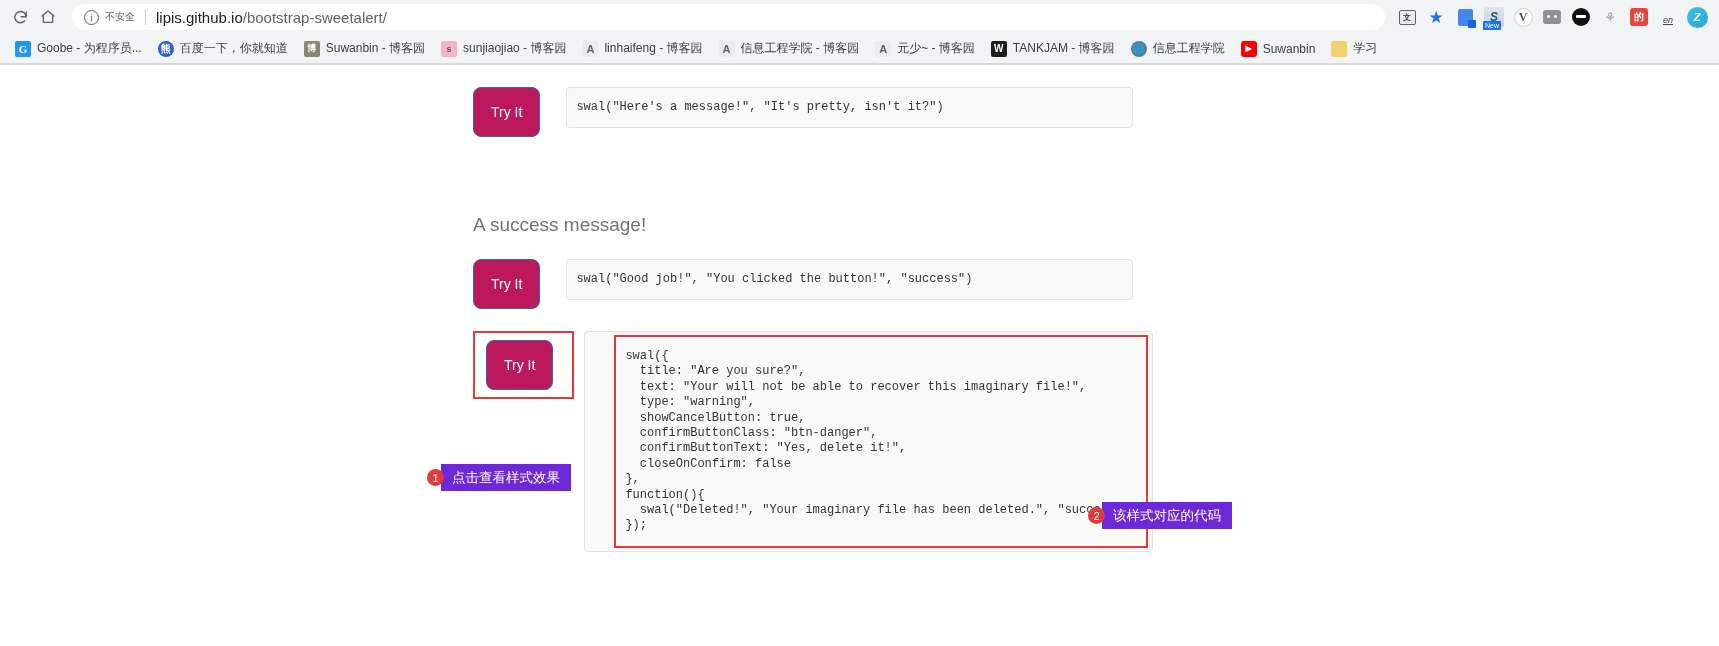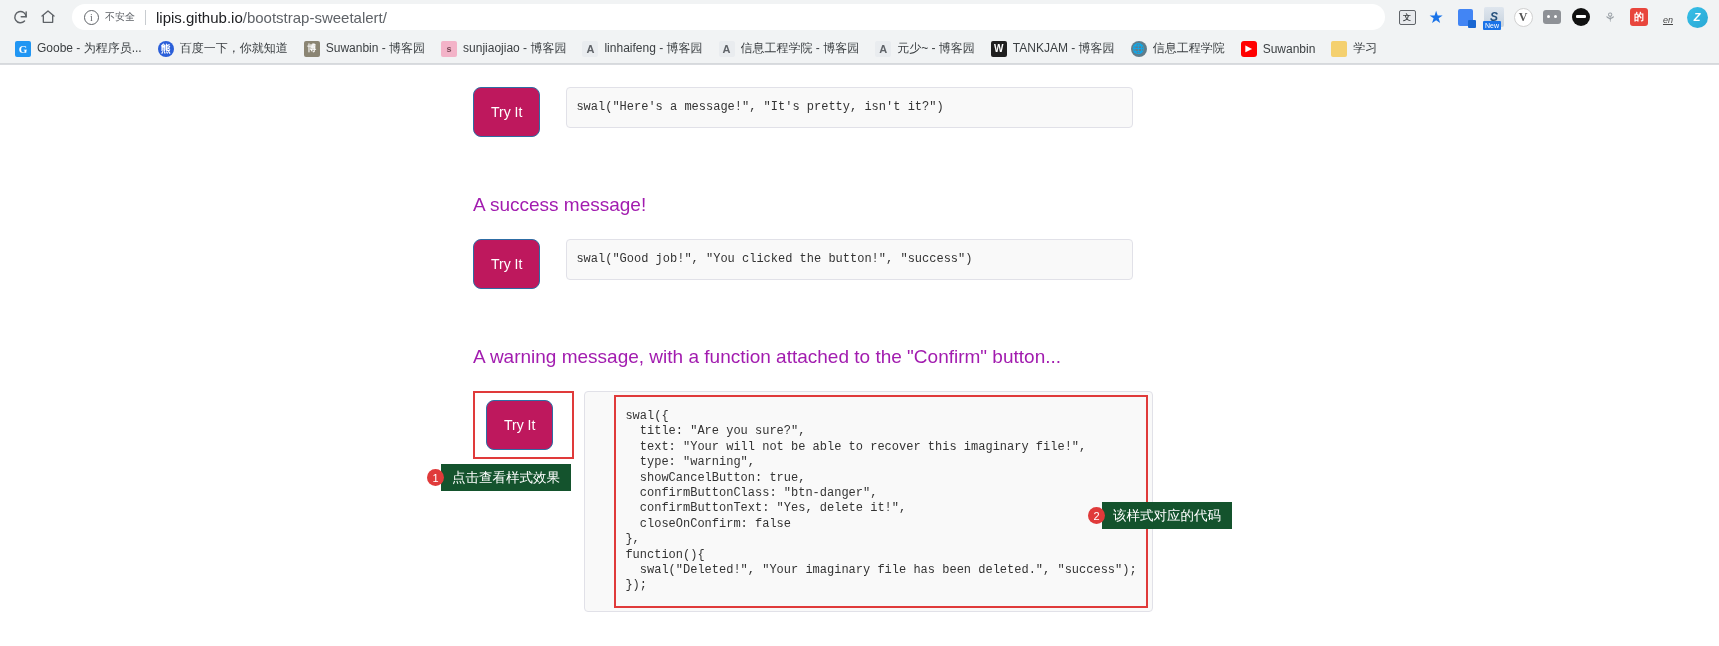--- a/index.html
+++ b/index.html
@@ -314,23 +314,23 @@
     font-family: "Liberation Mono", monospace;
     font-size: 12px;
     color: #333;
     line-height: 15.4px;
     white-space: pre;
     overflow: hidden;
   }
 
   .section-title {
     font-size: 19px;
-    color: #a21caf;
+    color: #737373;
     font-weight: normal;
-    margin-top: 56px;
+    margin-top: 76px;
     line-height: 24px;
   }
 
   
   .hl-btn-wrap {
     border: 2px solid #e03a3a;
     padding: 7px 19px 7px 11px;
     display: inline-block;
     flex: 0 0 auto;
     background: #fff;
@@ -366,21 +366,21 @@
     background: #e03a3a;
     color: #ffffff;
     font-size: 11px;
     display: flex; align-items: center; justify-content: center;
     flex: 0 0 auto;
     position: relative;
     z-index: 2;
     font-family: "Liberation Sans", sans-serif;
   }
   .annot-tip {
-    background: #14532d;
+    background: #6d28d9;
     color: #ffffff;
     font-size: 13.5px;
     padding: 5px 11px;
     white-space: nowrap;
     margin-left: -3px;
     line-height: 17px;
     font-family: "Liberation Sans", sans-serif;
   }
 
   #annot-1 { left: 427px; top: 399px; }
@@ -507,21 +507,20 @@
       <button class="try-btn">Try It</button>
       <div class="code-box">swal("Here's a message!", "It's pretty, isn't it?")</div>
     </div>
 
     <h3 class="section-title">A success message!</h3>
     <div class="demo-row">
       <button class="try-btn">Try It</button>
       <div class="code-box">swal("Good job!", "You clicked the button!", "success")</div>
     </div>
 
-    <h3 class="section-title">A warning message, with a function attached to the "Confirm" button...</h3>
     <div class="demo-row">
       <div class="hl-btn-wrap">
         <button class="try-btn">Try It</button>
       </div>
       <div class="code-outer">
         <div class="code-box hl-code">swal({
   title: "Are you sure?",
   text: "Your will not be able to recover this imaginary file!",
   type: "warning",
   showCancelButton: true,

